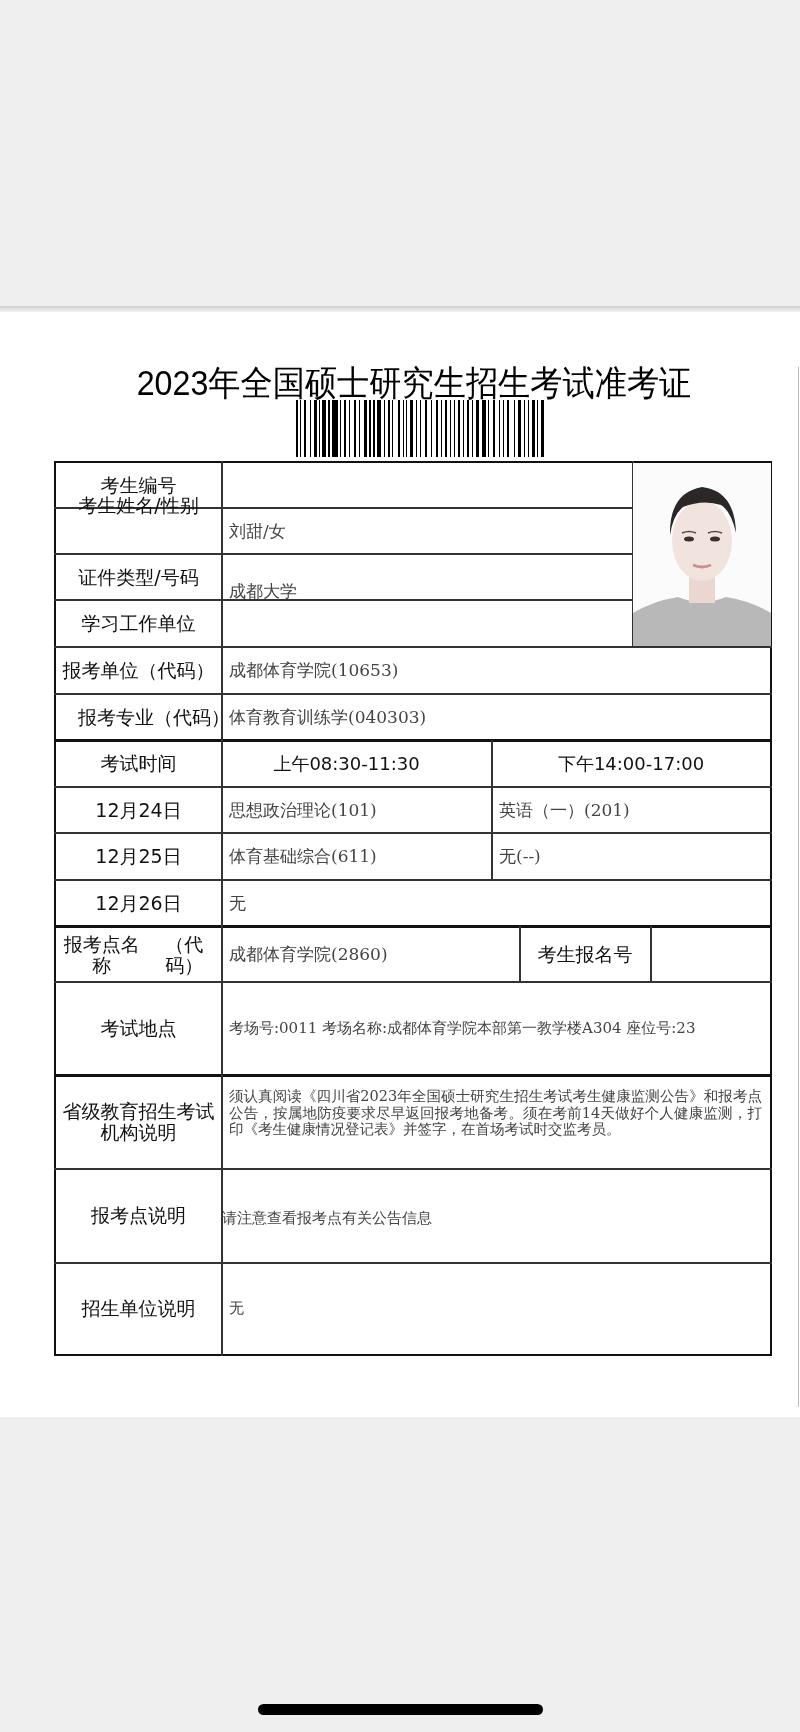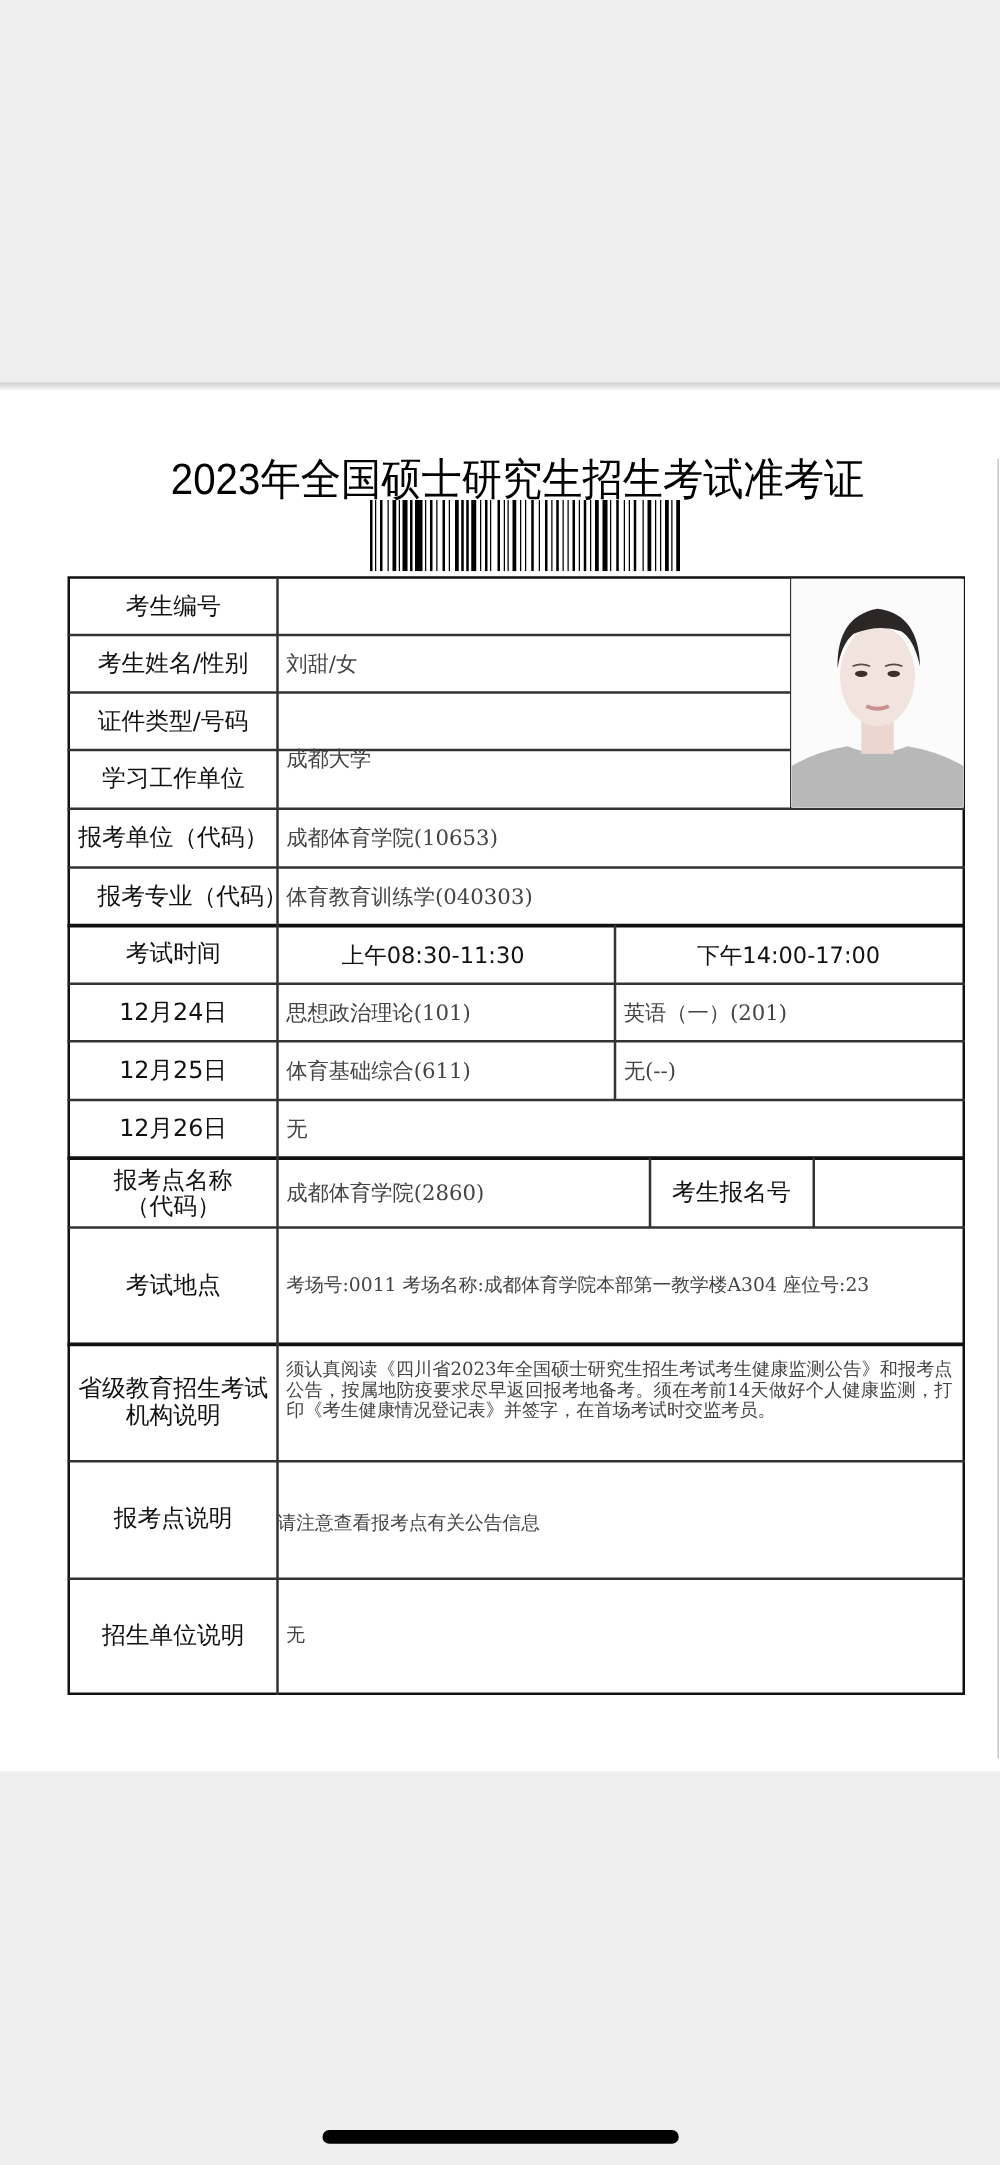--- a/index.html
+++ b/index.html
@@ -116,28 +116,28 @@
 
 <div class="vl" style="left:221px;top:461px;height:895px"></div>
 <div class="vl" style="left:632px;top:461px;height:186px"></div>
 <div class="vl" style="left:491px;top:740px;height:140px"></div>
 <div class="vl" style="left:519px;top:926px;height:56px"></div>
 <div class="vl" style="left:650px;top:926px;height:56px"></div>
 
 <div class="cell lbl" style="left:56px;top:462px;width:165px;height:46px">考生编号</div>
 <div class="cell val" style="left:222px;top:462px;width:410px;height:46px"></div>
 
-<div class="cell lbl" style="left:56px;top:508px;width:165px;height:46px">考生姓名/性别</div>
+<div class="cell lbl" style="left:56px;top:482px;width:165px;height:46px">考生姓名/性别</div>
 <div class="cell val" style="left:222px;top:508px;width:410px;height:46px">刘甜/女</div>
 
 <div class="cell lbl" style="left:56px;top:554px;width:165px;height:46px">证件类型/号码</div>
 <div class="cell val" style="left:222px;top:554px;width:410px;height:46px"></div>
 
 <div class="cell lbl" style="left:56px;top:600px;width:165px;height:47px">学习工作单位</div>
-<div class="cell val" style="left:222px;top:584px;width:410px;height:47px">成都大学</div>
+<div class="cell val" style="left:222px;top:568px;width:410px;height:47px">成都大学</div>
 
 <div class="cell lbl" style="left:56px;top:647px;width:165px;height:47px">报考单位（代码）</div>
 <div class="cell val" style="left:222px;top:647px;width:548px;height:47px">成都体育学院(10653)</div>
 
 <div class="cell lbl" style="left:56px;top:694px;width:196px;height:46px">报考专业（代码）</div>
 <div class="cell val" style="left:222px;top:694px;width:548px;height:46px">体育教育训练学(040303)</div>
 
 <div class="photo">
   <svg width="138" height="183" viewBox="0 0 138 183">
     <rect width="138" height="183" fill="#fbfbfb"></rect>
@@ -161,21 +161,21 @@
 <div class="cell val" style="left:222px;top:787px;width:269px;height:46px">思想政治理论(101)</div>
 <div class="cell val" style="left:492px;top:787px;width:278px;height:46px">英语（一）(201)</div>
 
 <div class="cell lbl" style="left:56px;top:833px;width:165px;height:47px">12月25日</div>
 <div class="cell val" style="left:222px;top:833px;width:269px;height:47px">体育基础综合(611)</div>
 <div class="cell val" style="left:492px;top:833px;width:278px;height:47px">无(--)</div>
 
 <div class="cell lbl" style="left:56px;top:880px;width:165px;height:46px">12月26日</div>
 <div class="cell val" style="left:222px;top:880px;width:548px;height:46px">无</div>
 
-<div class="cell lbl" style="left:56px;top:927px;width:165px;height:55px;flex-direction:column">
+<div class="cell lbl" style="left:56px;top:927px;width:165px;height:55px;flex-direction:row">
   <span>报考点名称</span>
   <span>（代码）</span>
 </div>
 <div class="cell val" style="left:222px;top:927px;width:297px;height:55px">成都体育学院(2860)</div>
 <div class="cell lbl" style="left:520px;top:927px;width:130px;height:55px">考生报名号</div>
 <div class="cell val" style="left:651px;top:927px;width:119px;height:55px"></div>
 
 <div class="cell lbl" style="left:56px;top:982px;width:165px;height:93px">考试地点</div>
 <div class="cell val small" style="left:222px;top:982px;width:548px;height:93px">考场号:0011 考场名称:成都体育学院本部第一教学楼A304 座位号:23</div>
 

